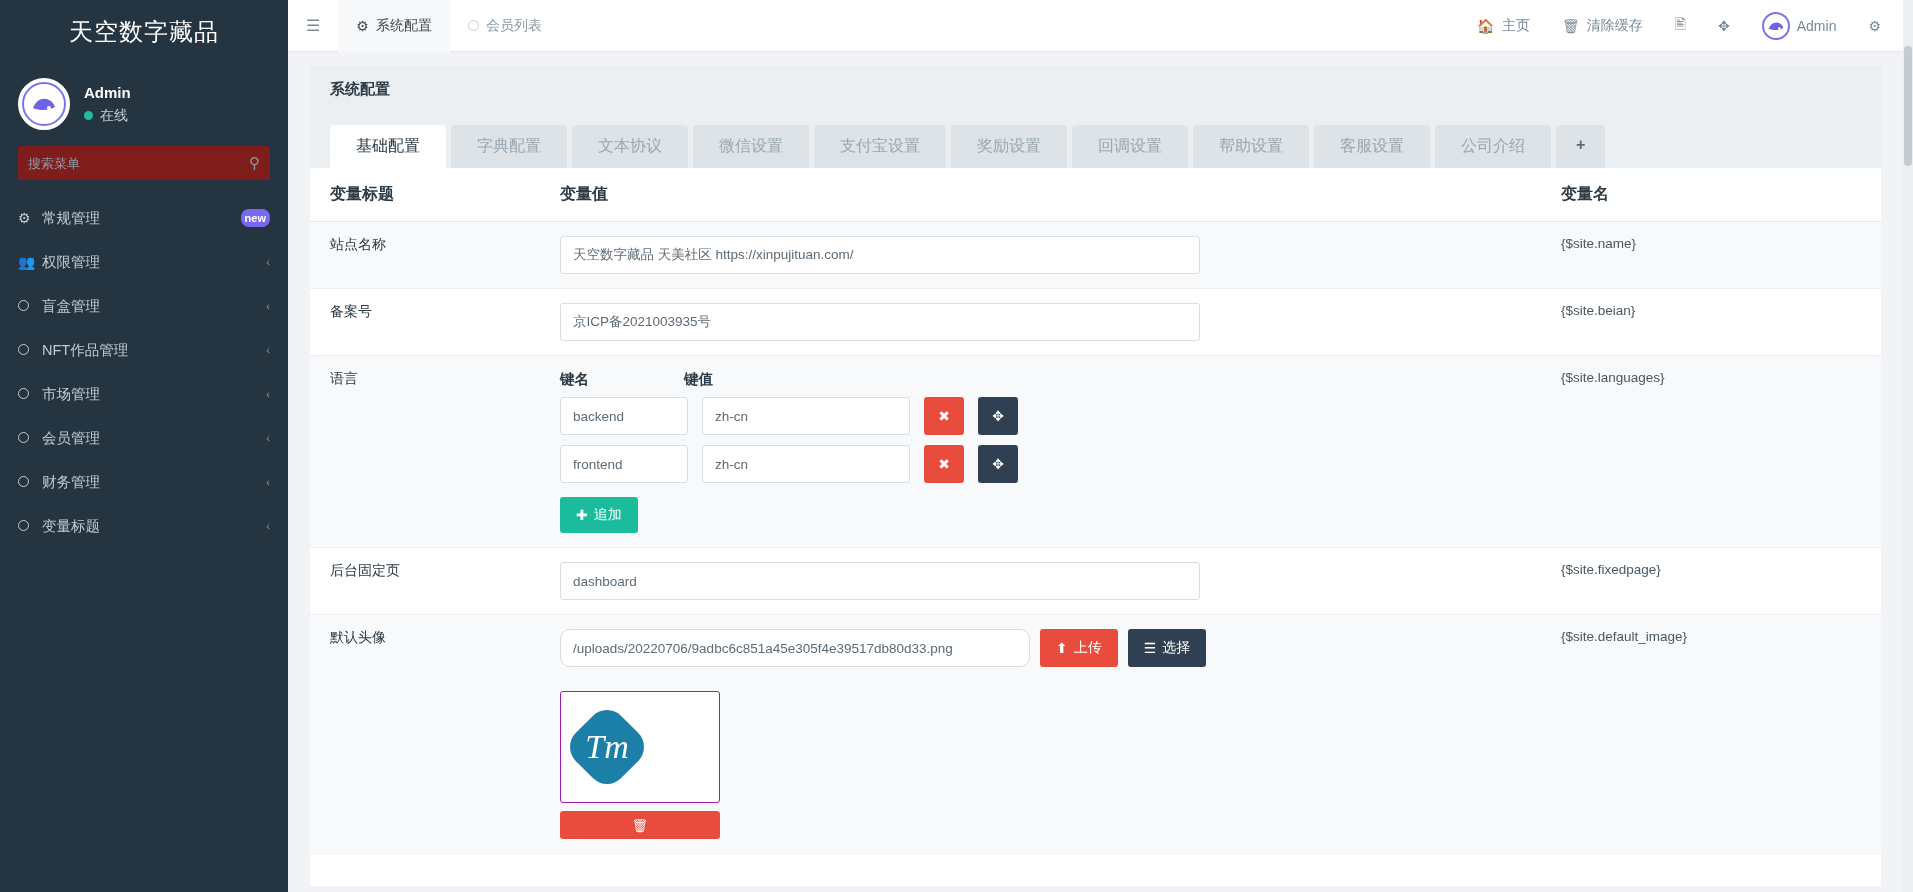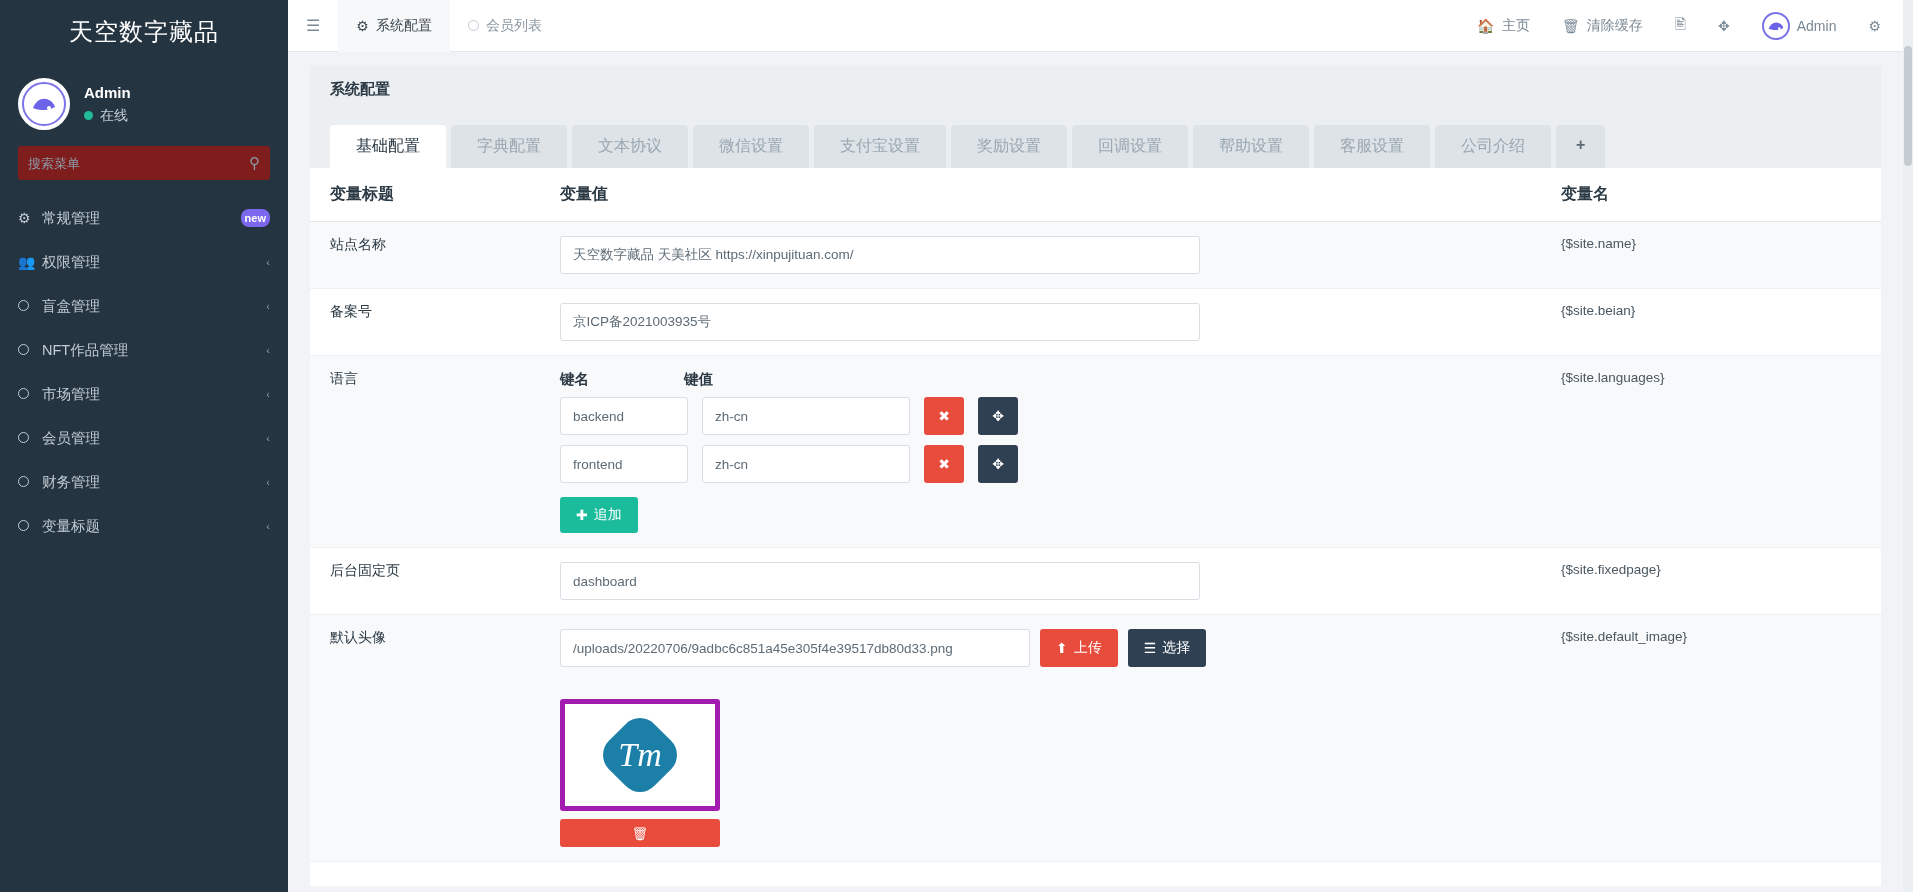--- a/index.html
+++ b/index.html
@@ -132,22 +132,22 @@
     border: none; border-radius: 3px; cursor: pointer; font-family: inherit;
     display: inline-flex; align-items: center; justify-content: center; gap: 6px;
   }
   .btn-del { width: 40px; height: 38px; background: #e74c3c; color: #fff; font-size: 14px; }
   .btn-move { width: 40px; height: 38px; background: #2f4052; color: #fff; font-size: 14px; }
   .btn-add { height: 36px; background: #1abc9c; color: #fff; font-size: 14px; padding: 0 16px; margin-top: 4px; }
   .btn-up { height: 38px; background: #e74c3c; color: #fff; font-size: 14px; padding: 0 16px; }
   .btn-sel { height: 38px; background: #2f4052; color: #fff; font-size: 14px; padding: 0 16px; }
   .file-row { display: flex; gap: 10px; align-items: center; }
   .thumb {
-    width: 160px; height: 112px; border: 5px solid #a21caf; border-radius: 3px;
-    background: #fff; display: flex; align-items: center; justify-content: center; margin-top: 32px;
+    width: 160px; height: 112px; border: 1px solid #a21caf; border-radius: 3px;
+    background: #fff; display: flex; align-items: center; justify-content: flex-start; margin-top: 24px;
   }
   .btn-trash {
     width: 160px; height: 28px; background: #e74c3c; color: #fff; font-size: 13px;
     border-radius: 3px; margin-top: 8px; border: none; display: flex;
     align-items: center; justify-content: center; cursor: pointer;
   }
 </style>
 </head>
 <body>
 
@@ -353,21 +353,21 @@
               <td>
                 <input class="inp inp-wide" value="dashboard" style="">
               </td>
               <td class="cell-var">{$site.fixedpage}</td>
             </tr>
 
             <tr class="alt">
               <td class="cell-label">默认头像</td>
               <td>
                 <div class="file-row">
-                  <input class="inp" style="width: 470px;" value="/uploads/20220706/9adbc6c851a45e305f4e39517db80d33.png">
+                  <input class="inp" style="width: 470px; border-radius: 10px;" value="/uploads/20220706/9adbc6c851a45e305f4e39517db80d33.png">
                   <button class="btn btn-up">
                     <span>⬆</span>
                     <span>上传</span>
                   </button>
                   <button class="btn btn-sel">
                     <span>☰</span>
                     <span>选择</span>
                   </button>
                 </div>
                 <div class="thumb">

